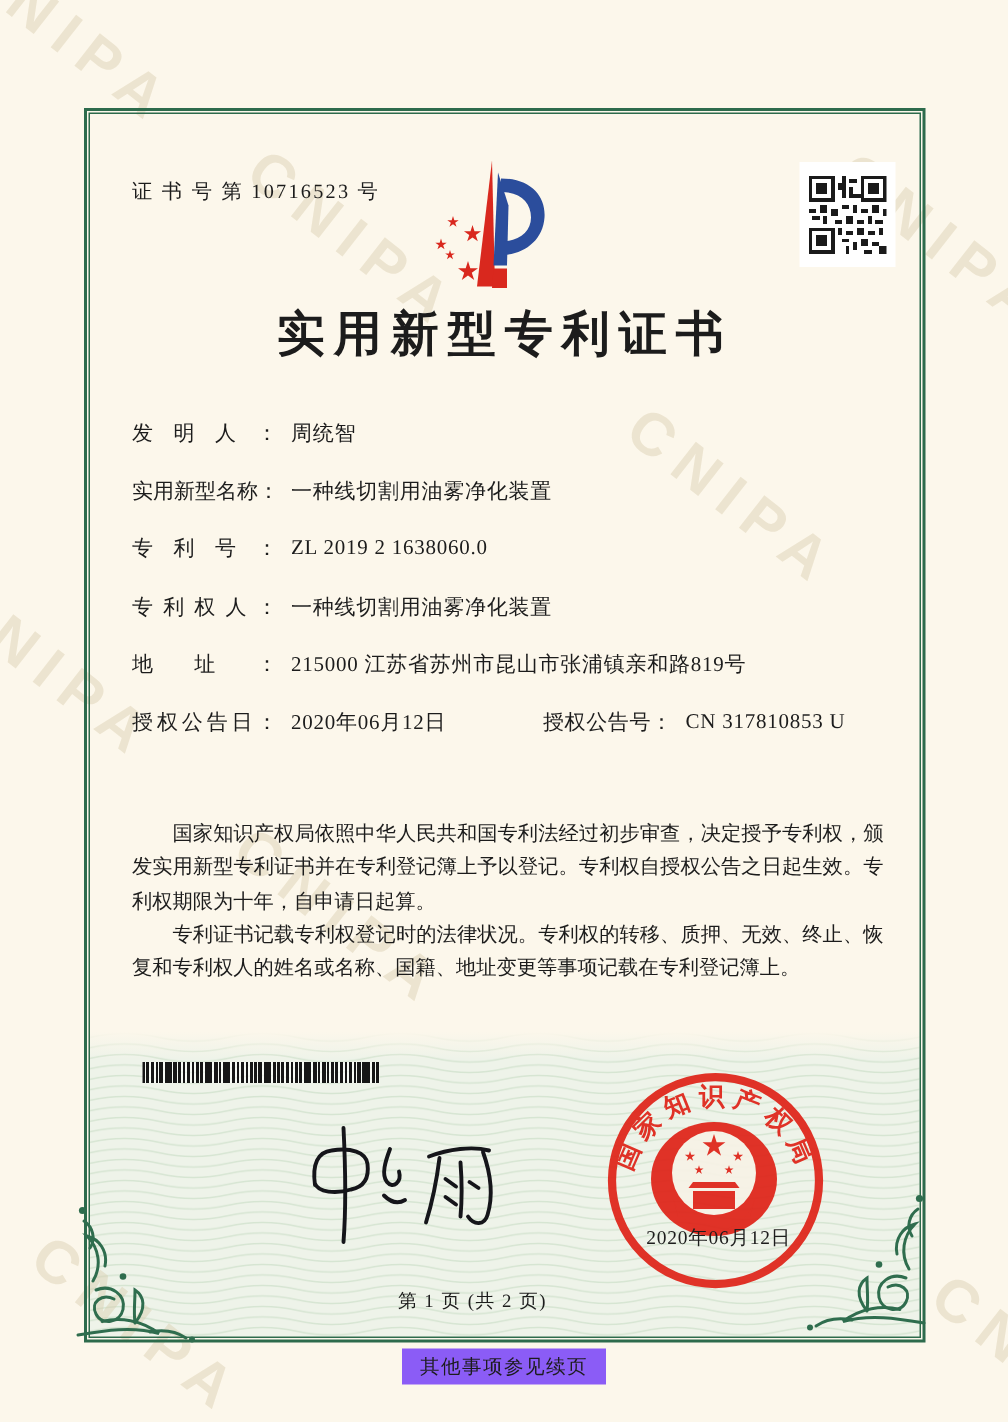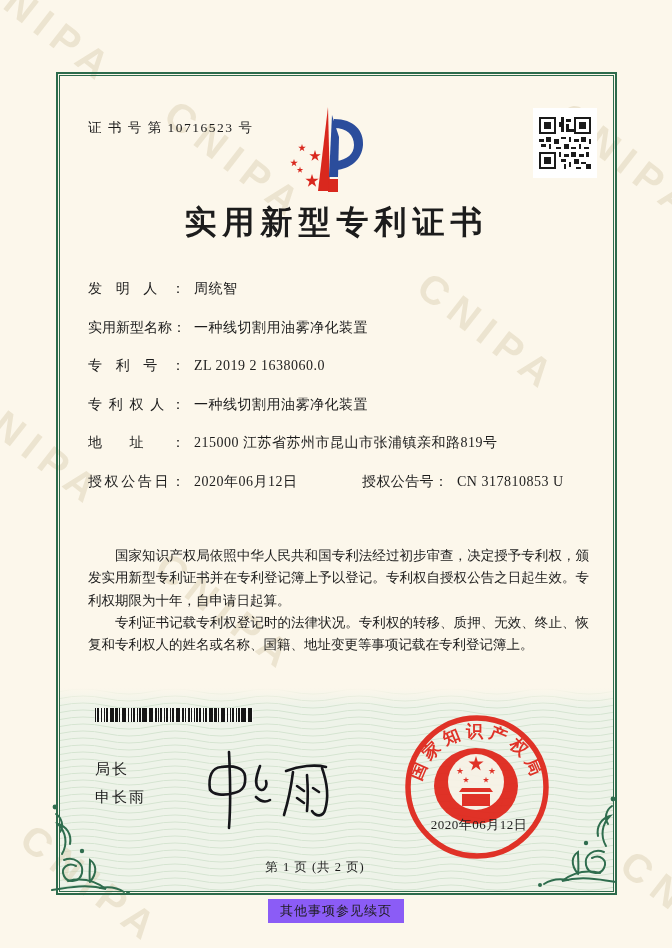--- a/index.html
+++ b/index.html
@@ -248,24 +248,20 @@
     </div>
   </div>
 
   <div class="body-text">
     <p>国家知识产权局依照中华人民共和国专利法经过初步审查，决定授予专利权，颁发实用新型专利证书并在专利登记簿上予以登记。专利权自授权公告之日起生效。专利权期限为十年，自申请日起算。</p>
     <p>专利证书记载专利权登记时的法律状况。专利权的转移、质押、无效、终止、恢复和专利权人的姓名或名称、国籍、地址变更等事项记载在专利登记簿上。</p>
   </div>
 
   <div class="barcode"></div>
 
-  <div class="officer">
-    <div>局长</div>
-    <div>申长雨</div>
-  </div>
 
   <svg class="signature" width="160" height="100" viewBox="0 0 160 100">
     <g fill="none" stroke="#15151a" stroke-width="2.6" stroke-linecap="round">
       <path d="M33,22 C34,42 35,72 33,98"></path>
       <path d="M14,60 C12,46 16,38 25,37 C38,35 48,38 49,46 C50,54 48,61 38,63 C28,66 16,65 14,59"></path>
       <path d="M64,36 C61,44 58,53 62,58 C66,63 72,58 70,51"></path>
       <path d="M60,67 C64,71 69,73 74,70"></path>
       <path d="M90,41 C103,36 119,34 130,37"></path>
       <path d="M97,42 C95,58 92,72 88,85"></path>
       <path d="M126,38 C131,52 133,67 129,80 C127,87 120,87 116,81"></path>

